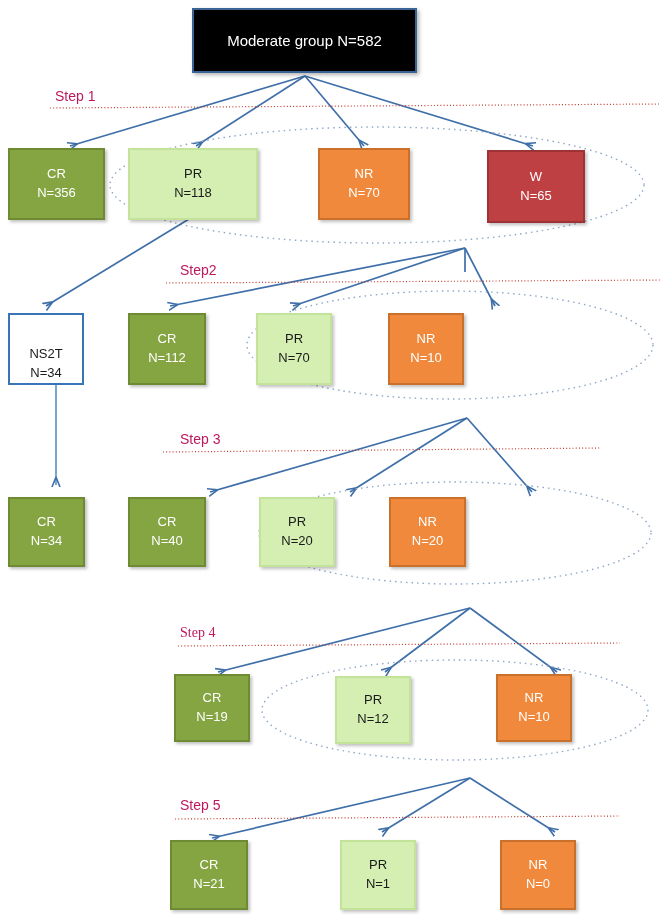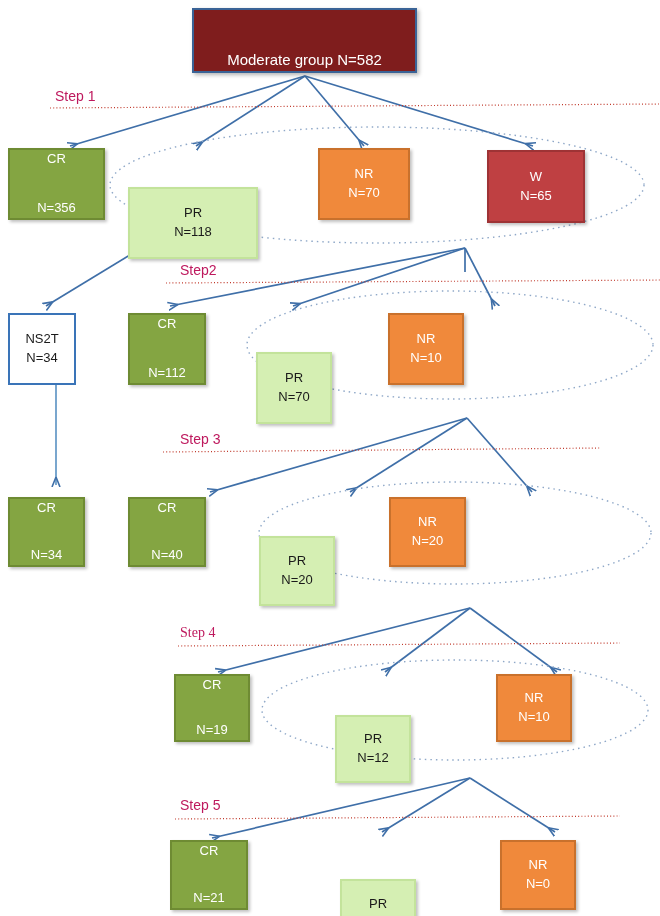--- a/index.html
+++ b/index.html
@@ -37,38 +37,35 @@
     font-size: 13px;
     border-width: 2px;
     border-style: solid;
     z-index: 5;
     box-shadow: 2px 2px 3px rgba(0,0,0,0.25);
   }
   .node .lbl { display: block; }
   .node .cnt { display: block; }
 
   .n-root {
-    background: #7f1d1d;
+    background: #000000;
     border-color: #3a6396;
     color: #ffffff;
     font-size: 15px;
     box-shadow: 2px 2px 4px rgba(0,0,0,0.3);
-    justify-content: flex-end;
   }
   .n-cr {
     background: #84a542;
     border-color: #6e8b33;
     color: #ffffff;
-    justify-content: space-between;
   }
   .n-pr {
     background: #d5efb3;
     border-color: #c3e39b;
     color: #1a1a1a;
-    margin-top: 39px;
   }
   .n-nr {
     background: #f0893b;
     border-color: #c9712c;
     color: #ffffff;
   }
   .n-w {
     background: #bf4042;
     border-color: #9e3335;
     color: #ffffff;
@@ -170,21 +167,21 @@
   </div>
   <div class="node n-nr" style="left:318px; top:148px; width:92px; height:72px;">
     <span class="lbl">NR</span>
     <span class="cnt">N=70</span>
   </div>
   <div class="node n-w" style="left:487px; top:150px; width:98px; height:73px;">
     <span class="lbl">W</span>
     <span class="cnt">N=65</span>
   </div>
 
-  <div class="node n-ns2t" style="left:8px; top:313px; width:68px; height:72px;">
+  <div class="node n-ns2t" style="left:8px; top:313px; width:76px; height:72px;justify-content:flex-end;">
     <span class="lbl">NS2T</span>
     <span class="cnt">N=34</span>
   </div>
   <div class="node n-cr" style="left:128px; top:313px; width:78px; height:72px;">
     <span class="lbl">CR</span>
     <span class="cnt">N=112</span>
   </div>
   <div class="node n-pr" style="left:256px; top:313px; width:76px; height:72px;">
     <span class="lbl">PR</span>
     <span class="cnt">N=70</span>

